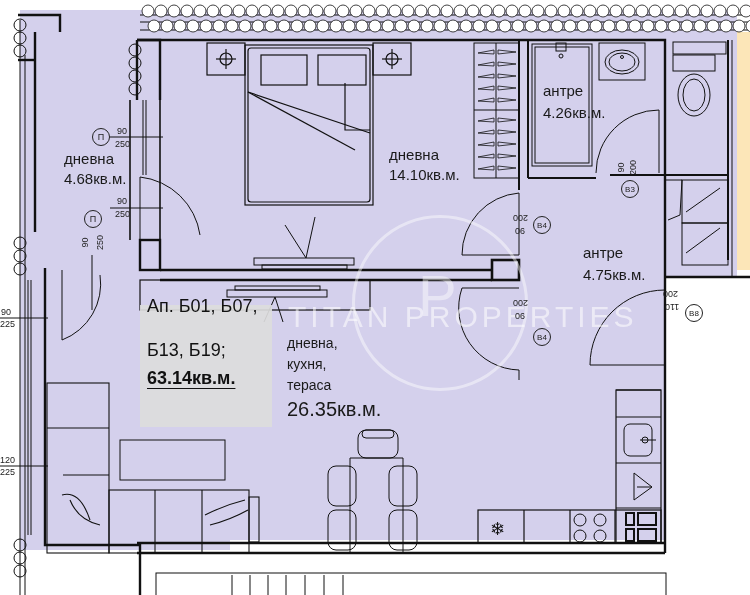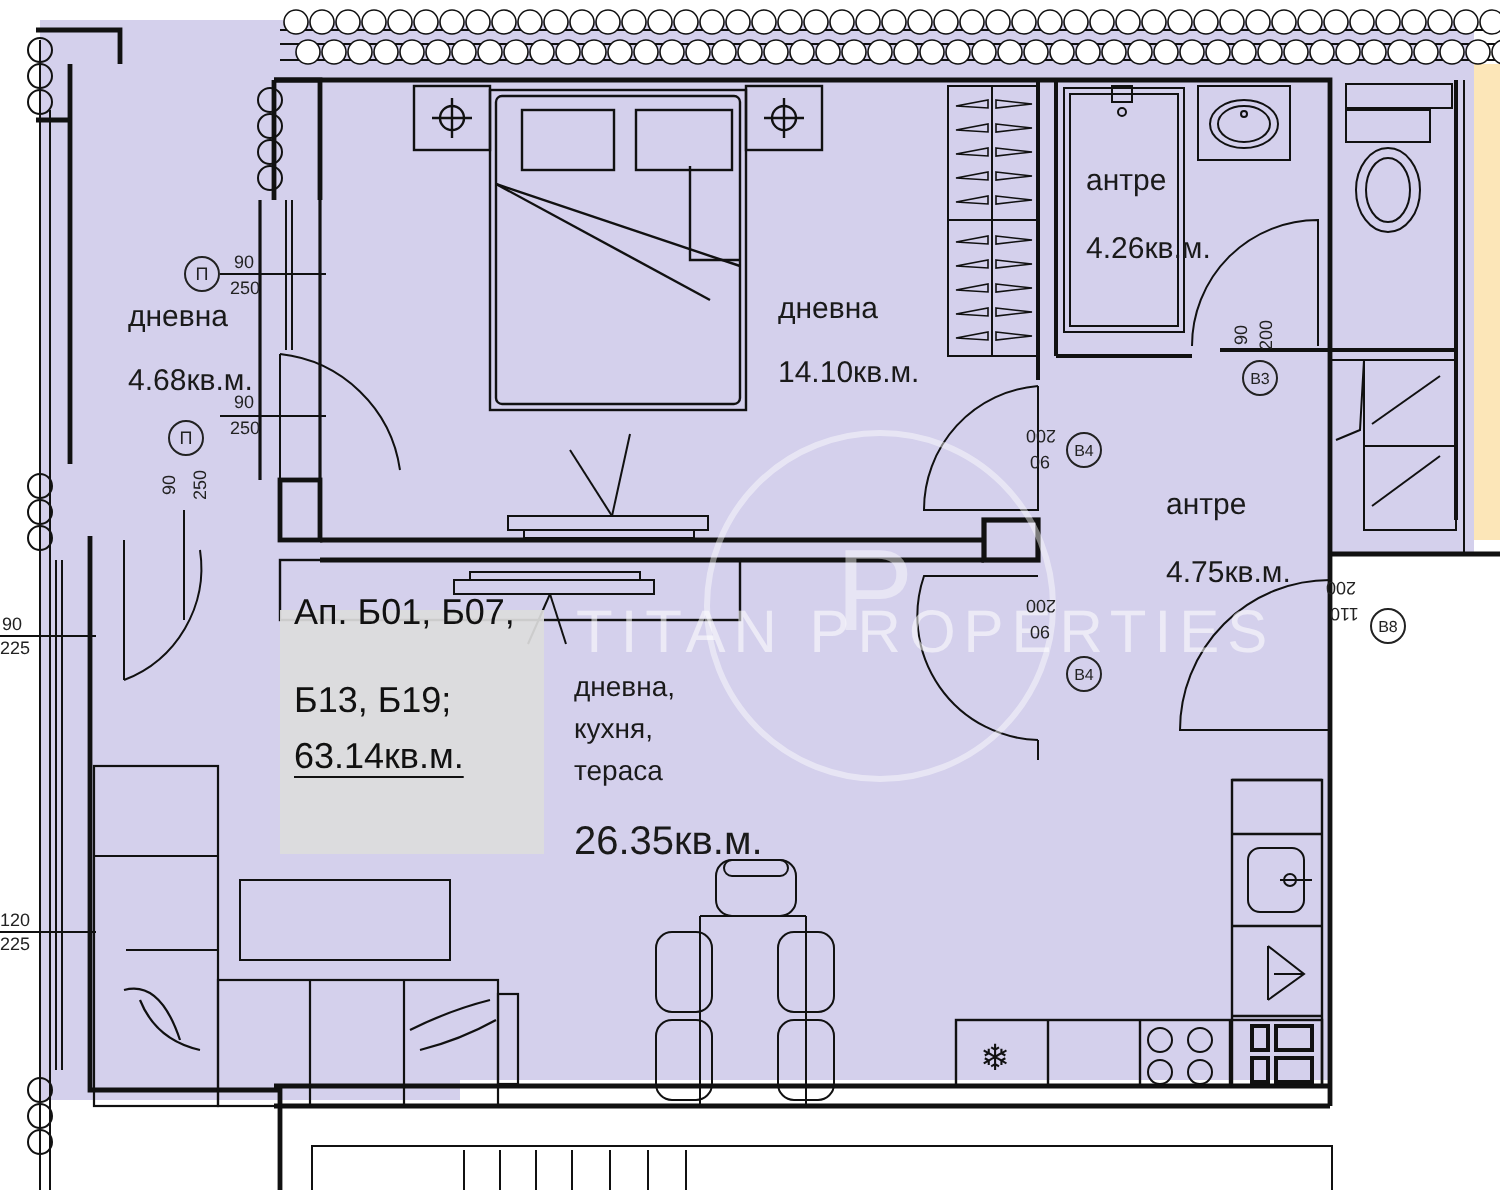--- a/index.html
+++ b/index.html
@@ -1,25 +1,25 @@
 <!DOCTYPE html>
 <html><head>
 <meta charset="utf-8">
 <style>
   html, body { margin:0; padding:0; background:#ffffff; }
   body { width:750px; height:595px; overflow:hidden; position:relative; font-family:"Liberation Sans", sans-serif; }
   #plan { position:absolute; left:0; top:0; width:750px; height:595px; }
   .lbl { position:absolute; color:#1a1a1a; font-family:"Liberation Sans", sans-serif; line-height:1.15; }
   .room-name { font-size:15px; }
-  .room-area { font-size:15px;margin-top:12px; }
+  .room-area { font-size:15px; }
   .dim { position:absolute; font-size:9px; color:#222; font-family:"Liberation Sans", sans-serif; line-height:1; }
   .tag { position:absolute; width:16px; height:16px; border:1px solid #222; border-radius:50%; font-size:8px; display:flex; align-items:center; justify-content:center; color:#222; background:transparent; }
   .info-box { position:absolute; left:140px; top:305px; width:132px; height:122px; background:#dcdcdc; opacity:0.92; }
   .info-line { position:absolute; left:147px; font-size:18px; color:#111; }
-  .info-total { font-weight:normal; text-decoration:underline; text-underline-offset:4px; }
+  .info-total { font-weight:bold; text-decoration:underline; text-underline-offset:4px; }
   .watermark { position:absolute; left:288px; top:300px; font-size:30px; letter-spacing:4px; color:rgba(255,255,255,0.55); font-family:"Liberation Sans", sans-serif; white-space:nowrap; }
   .wm-logo { position:absolute; left:352px; top:215px; width:170px; height:170px; border:3px solid rgba(255,255,255,0.45); border-radius:50%; }
   .wm-p { position:absolute; left:418px; top:262px; font-size:58px; color:rgba(255,255,255,0.45); font-family:"Liberation Sans", sans-serif; }
 </style>
 </head>
 <body>
 
 <svg id="plan" viewBox="0 0 750 595" xmlns="http://www.w3.org/2000/svg">
 
   <rect x="737" y="32" width="13" height="238" fill="#fce6b8"></rect>

